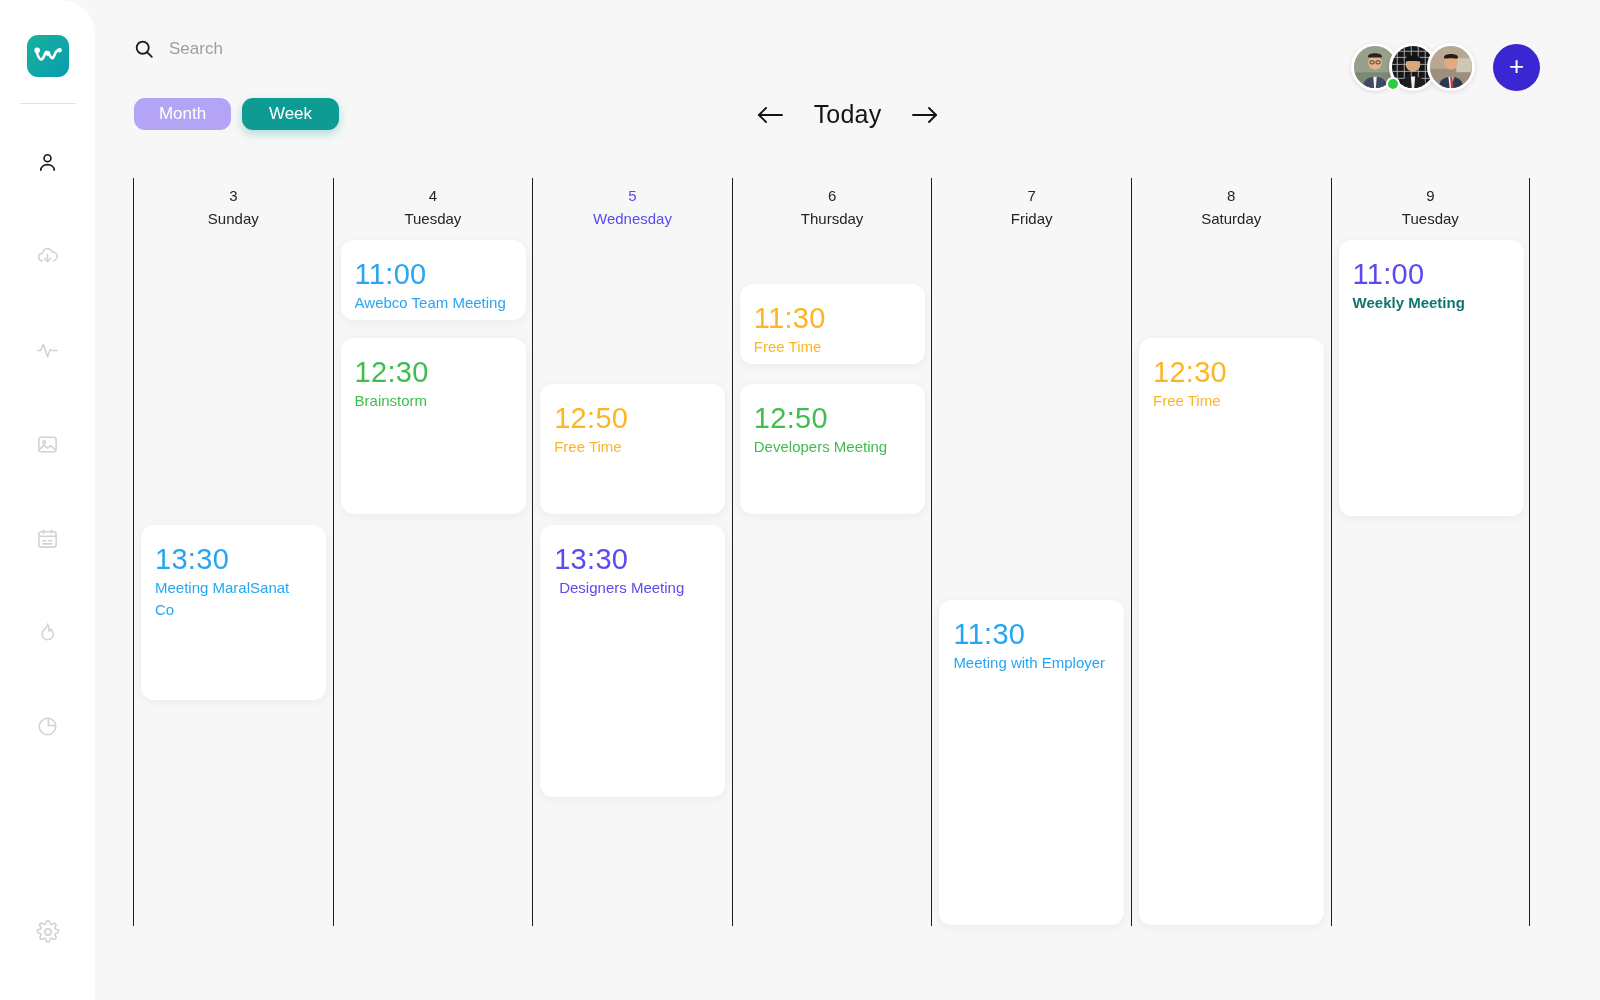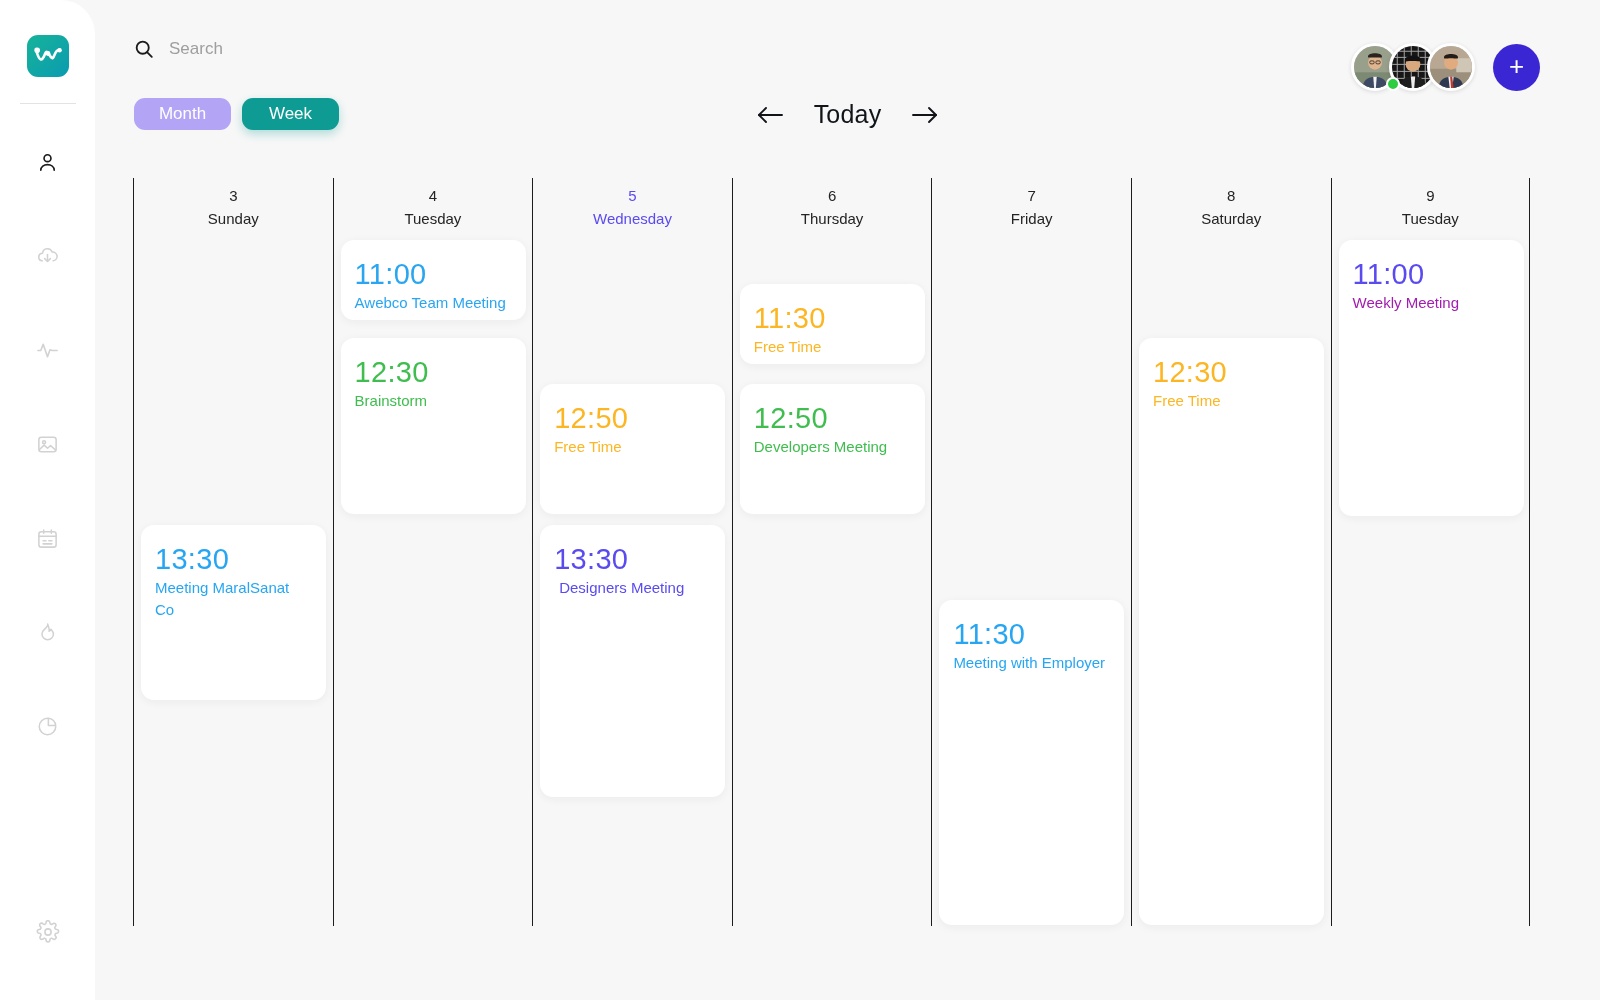--- a/index.html
+++ b/index.html
@@ -495,18 +495,18 @@
           <div class="event-title" style="color: rgb(252, 182, 35);">Free Time</div>
         </div>
       </div>
       <div class="day-col">
         <div class="day-head">
           <div class="day-num">9</div>
           <div class="day-name">Tuesday</div>
         </div>
         <div class="event" style="top: 62px; height: 276px;">
           <div class="event-time" style="color: rgb(90, 75, 240);">11:00</div>
-          <div class="event-title" style="color: #a21caf;">Weekly Meeting</div>
+          <div class="event-title" style="color: #0f766e; font-weight: bold;">Weekly Meeting</div>
         </div>
       </div>
     </main>
 
 </div>
 
 </body></html>

